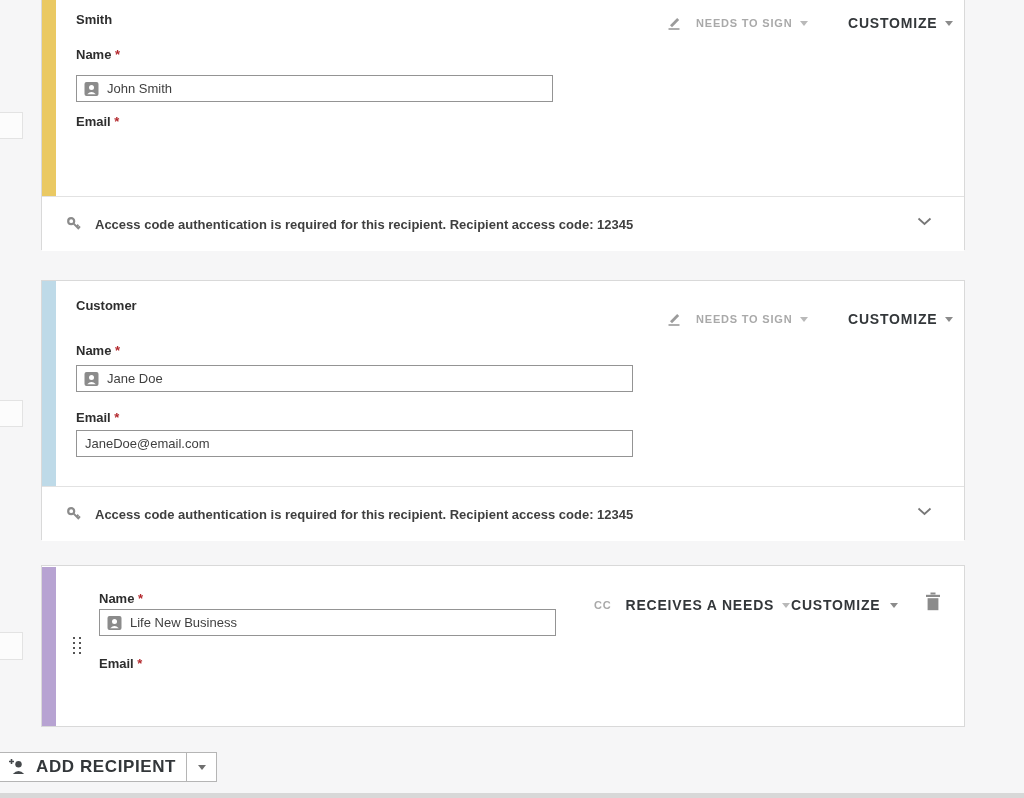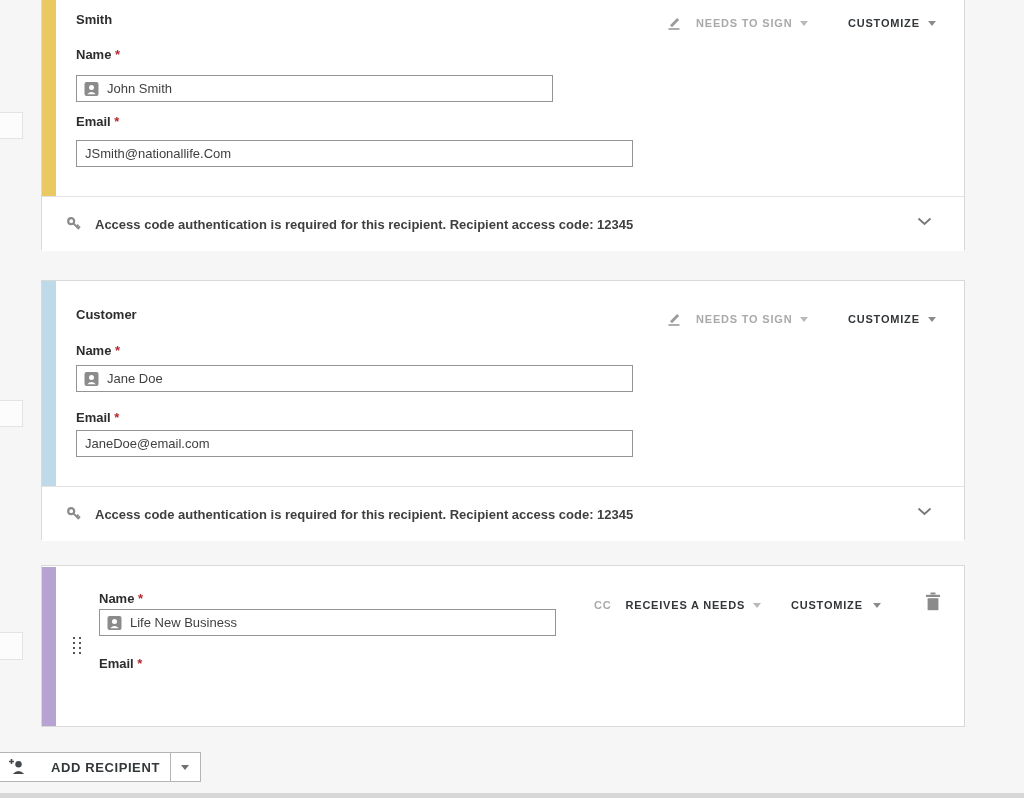--- a/index.html
+++ b/index.html
@@ -25,21 +25,21 @@
   .input-wrap { position: absolute; height: 27px; border: 1px solid #949494; background: #fff; display: flex; align-items: center; }
   .input-wrap input {
     border: none; outline: none; flex: 1; height: 100%;
     font-family: "Liberation Sans", sans-serif; font-size: 13px; color: #3f3f3f;
     background: transparent; padding: 0 8px 0 8px; min-width: 0;
   }
   .badge-ico { margin-left: 7px; flex: 0 0 auto; display: block; }
 
   .role-group { position: absolute; display: flex; align-items: center; height: 16px; }
   .role-label { font-size: 11px; font-weight: 700; letter-spacing: 0.8px; color: #a9a9a9; white-space: nowrap; }
-  .role-dark  { font-size: 11px; font-weight: 700; letter-spacing: 0.8px; color: #33373a; white-space: nowrap; }
+  .role-dark  { font-size: 14px; font-weight: 700; letter-spacing: 0.8px; color: #33373a; white-space: nowrap; }
   .caret { width: 0; height: 0; border-left: 4.5px solid transparent; border-right: 4.5px solid transparent; border-top: 5px solid #8b8b8b; display: inline-block; }
   .gap6 { margin-left: 14px; } .gap8 { margin-left: 8px; } .gap10 { margin-left: 10px; }
 
   .access-row {
     position: absolute; left: 0; right: 0; top: 205px; height: 55px;
     border-top: 1px solid #e2e2e2; background: #fff;
     display: flex; align-items: center; font-weight: bold;
   }
   .access-text { font-size: 13px; color: #3f3f3f; margin-left: 13px; }
   .access-key { margin-left: 24px; flex: 0 0 auto; }
@@ -55,21 +55,21 @@
   .drag-handle { position: absolute; display: grid; grid-template-columns: repeat(2, 2px); grid-template-rows: repeat(4, 2px); gap: 3px 4px; cursor: grab; }
   .drag-handle i { width: 2px; height: 2px; background: #555; display: block; }
 
   
   .add-btn {
     position: absolute; left: -5px; top: 752px; height: 30px;
     display: flex; align-items: stretch;
     background: #ffffff; border: 1px solid #b5b5b5;
   }
   .add-btn-main { display: flex; align-items: center; padding: 0 10px 0 12px; cursor: pointer; }
-  .add-btn-label { font-size: 13px; font-weight: 700; letter-spacing: 0.6px; color: #33373a; margin-left: 25px; white-space: nowrap; }
+  .add-btn-label { font-size: 17px; font-weight: 700; letter-spacing: 0.6px; color: #33373a; margin-left: 10px; white-space: nowrap; }
   .add-btn-caret { width: 30px; display: flex; align-items: center; justify-content: center; border-left: 1px solid #b5b5b5; cursor: pointer; }
 
   .bottom-bar { position: absolute; left: 0; top: 793px; width: 1024px; height: 5px; background: #d8d8d8; }
 
   svg { display: block; }
 </style>
 </head>
 <body>
 
 <div class="page">
@@ -113,44 +113,41 @@
             <circle cx="7.5" cy="6.4" r="2.5" fill="#ffffff"></circle>
             <path d="M3.2 13.2 q4.3 -4.4 8.6 0 z" fill="#ffffff"></path>
           </svg>
       </span>
       <input value="John Smith" style="">
     </div>
 
     <div class="field-label" style="left:34px;top:123px">
       <span>Email</span> <span class="req">*</span>
     </div>
-    <div class="input-wrap" style="left:34px;top:149px;width:557px">
-      <input value="JSmith@nationallife.Com" style="">
-    </div>
 
     <div class="access-row">
       <span class="access-key">
         <svg width="16" height="16" viewBox="0 0 16 16">
             <circle cx="5.2" cy="5.2" r="3" fill="none" stroke="#8b8b8b" stroke-width="2.2"></circle>
             <path d="M7.4 7.4 L13 13 M10.6 10.6 L12.4 8.8 M12.2 12.2 L14 10.4" stroke="#8b8b8b" stroke-width="2" fill="none"></path>
           </svg>
       </span>
       <span class="access-text">Access code authentication is required for this recipient. Recipient access code: 12345</span>
       <span class="access-chevron">
         <svg width="15" height="9" viewBox="0 0 15 9">
             <polyline points="1.5,1.5 7.5,7 13.5,1.5" fill="none" stroke="#777" stroke-width="1.8"></polyline>
           </svg>
       </span>
     </div>
   </div>
 
   <div class="card" style="top:280px;height:260px">
     <div class="accent-strip" style="height: 205px; background-color: rgb(190, 218, 232);"></div>
 
-    <div class="card-title" style="top:26px">Customer</div>
+    <div class="card-title" style="top:17px">Customer</div>
 
     <div class="role-group" style="left:624px;top:30px">
       <span>
         <svg width="16" height="16" viewBox="0 0 16 16">
             <path d="M4 10.2 L11.2 3 L13.2 5 L6 12.2 Z" fill="#9b9b9b"></path>
             <rect x="2.5" y="13.2" width="11" height="1.6" fill="#9b9b9b"></rect>
           </svg>
       </span>
       <span class="role-label gap6">NEEDS TO SIGN</span>
       <span class="caret gap8" style="border-top-color:#b9b9b9"></span>

